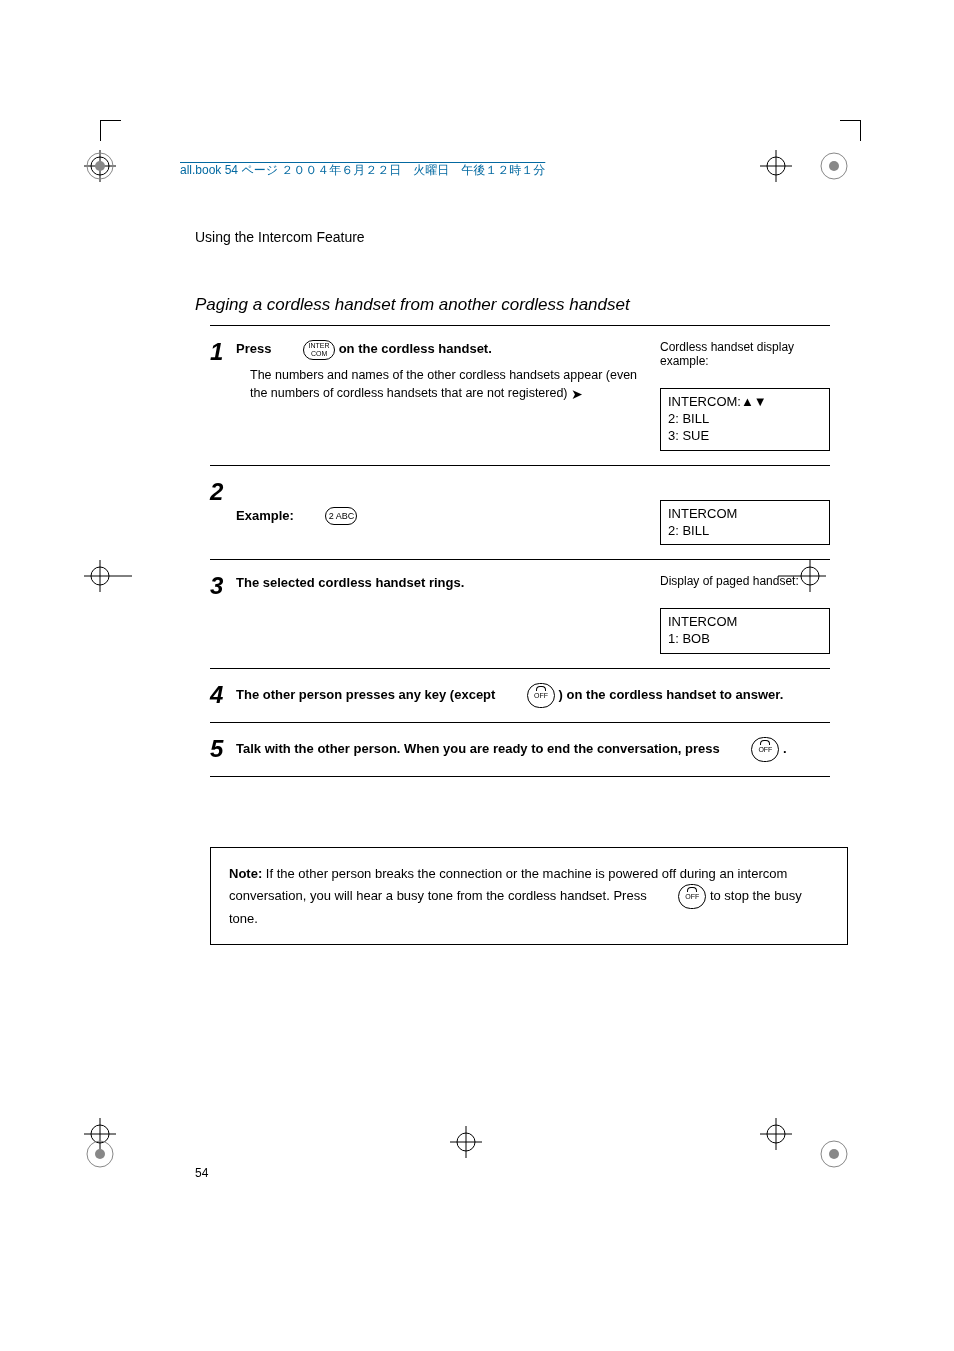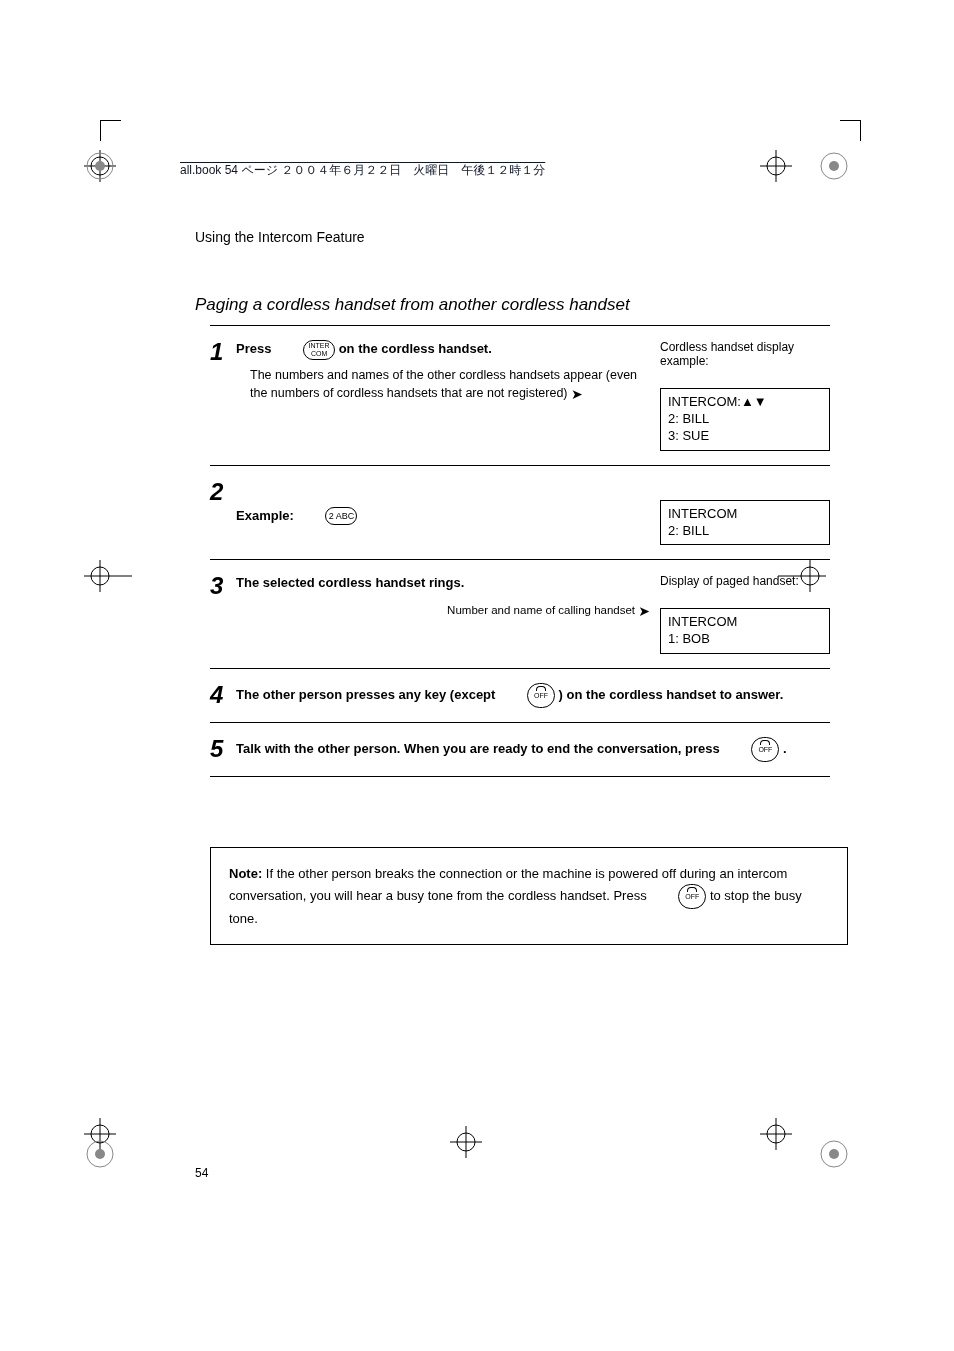--- a/index.html
+++ b/index.html
@@ -25,21 +25,21 @@
     height: 20px;
     border: 0 solid #000;
   }
   .corner-tl { left: 100px; top: 120px; border-top-width: 1px; border-left-width: 1px; }
   .corner-tr { left: 840px; top: 120px; border-top-width: 1px; border-right-width: 1px; }
   .reg-mark {
     position: absolute;
   }
   .header-line {
     font-size: 12px;
-    color: #0f172a;
+    color: #0369a1;
     text-decoration: overline;
     padding-top: 2px;
     display: inline-block;
     margin-top: 40px;
     margin-left: 80px;
     text-align: right;
   }
   .section-title {
     font-size: 14px;
     margin-top: 50px;
@@ -267,24 +267,20 @@
           <div>INTERCOM</div>
           <div>2: BILL</div>
         </div>
       </div>
     </div>
 
     <div class="step-row">
       <div class="step-num">3</div>
       <div class="step-body">
         <b><span>The selected cordless handset rings.</span></b>
-        <div class="small-right" style="margin-top:10px">
-          <span>Number and name of calling handset</span>
-          <span class="arrow-right">➤</span>
-        </div>
       </div>
       <div class="display-col">
         <div class="caption">Display of paged handset:</div>
         <div class="display-box">
           <div>INTERCOM</div>
           <div>1: BOB</div>
         </div>
       </div>
     </div>
 

